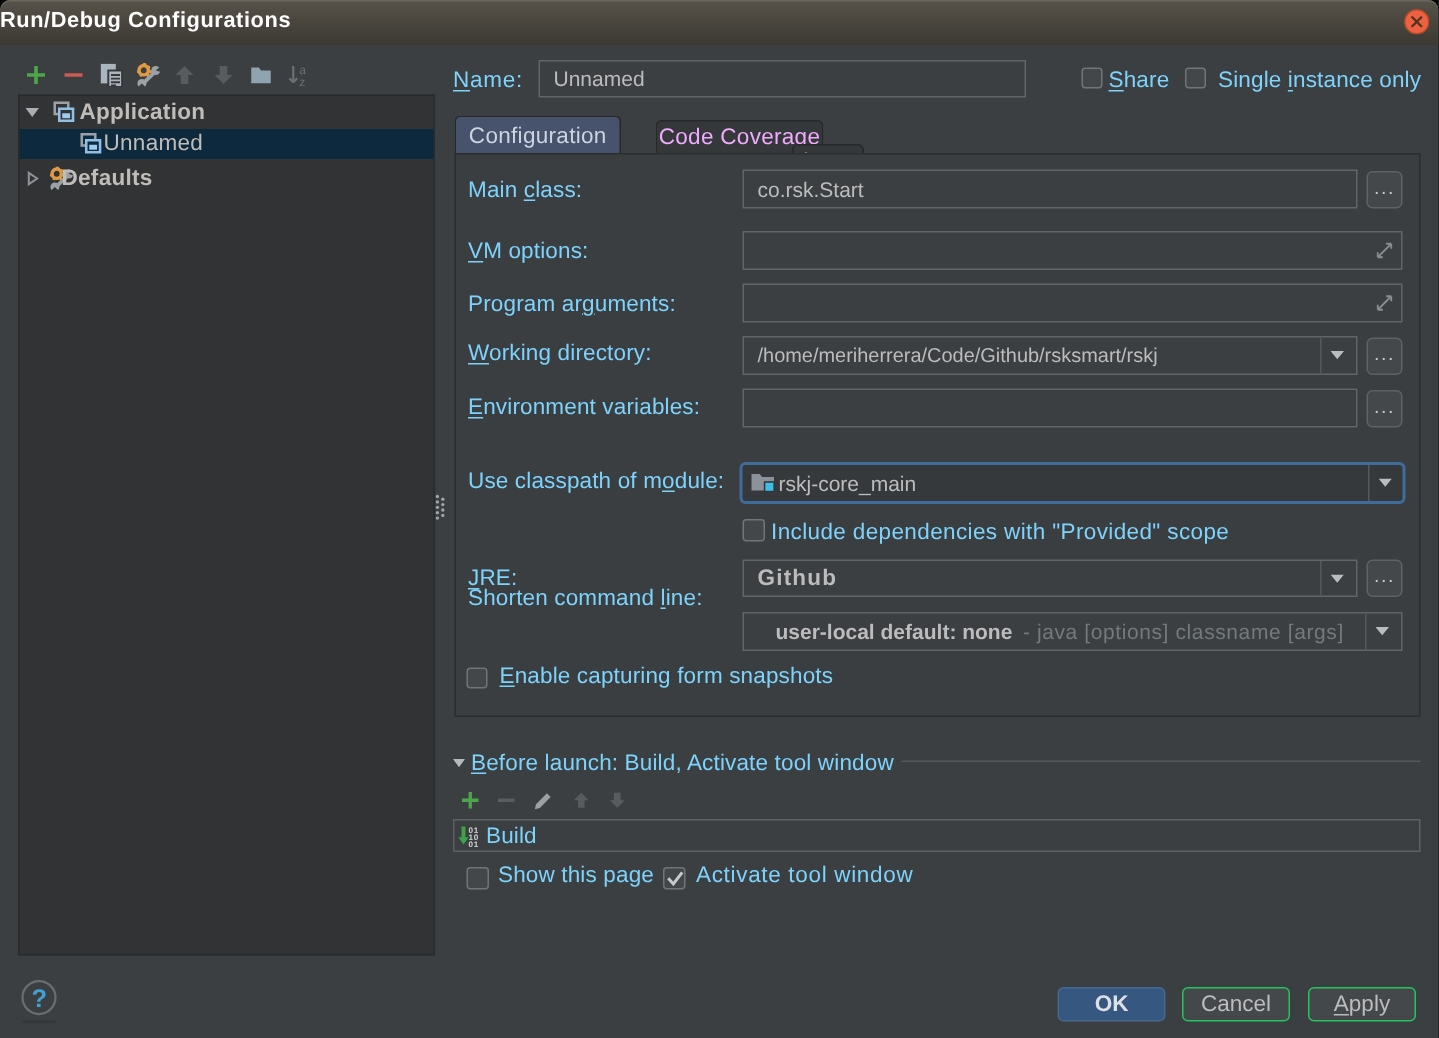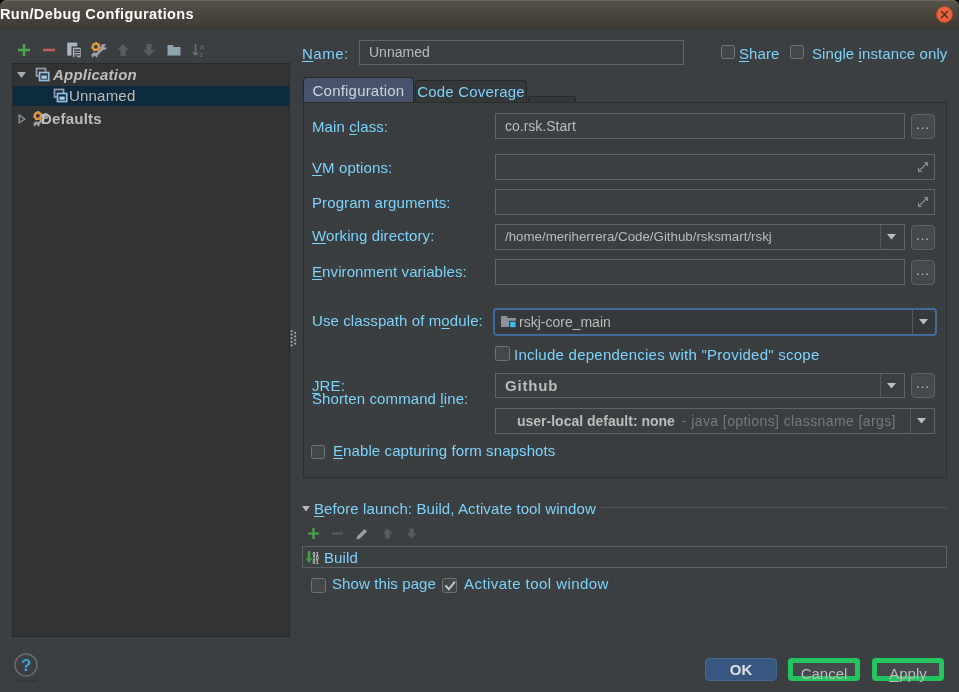--- a/index.html
+++ b/index.html
@@ -11,33 +11,33 @@
 .abs{position:absolute;}
 .lbl{position:absolute;color:#7dd3fc;font-size:15px;letter-spacing:.1px;white-space:nowrap;}
 u{text-decoration:underline;text-underline-offset:2px;}
 
 #treepanel{position:absolute;left:12px;top:63px;width:278px;height:574px;background:#313335;border:1px solid #282b2d;box-sizing:border-box;}
 .trow{position:absolute;left:1px;width:276px;height:20px;}
 .trow .txt{position:absolute;color:#c0bdb8;font-size:15px;letter-spacing:.2px;white-space:nowrap;top:1px;}
 
 .tab{position:absolute;box-sizing:border-box;font-size:15px;letter-spacing:.2px;text-align:center;}
 #tabsel{left:303px;top:77px;width:111px;height:26px;background:#47536d;border:1px solid #26282a;border-bottom:none;border-radius:4px 4px 0 0;color:#ccd4df;line-height:25px;}
-#tab2{left:415px;top:80px;width:112px;height:35px;background:#35383a;border:1px solid #26282a;border-bottom:none;border-radius:4px 4px 0 0;color:#7dd3fc;line-height:22px;}
+#tab2{left:437px;top:80px;width:112px;height:35px;background:#35383a;border:1px solid #26282a;border-bottom:none;border-radius:4px 4px 0 0;color:#f0abfc;line-height:22px;}
 #tab3{left:528px;top:80px;width:48px;height:23px;background:#35383a;border:1px solid #26282a;border-bottom:none;border-radius:4px 4px 0 0;color:#b4bac0;line-height:22px;margin-top:16px;}
 #tabpanel{position:absolute;left:303px;top:102px;width:644px;height:376px;background:#3a3e40;border:1px solid #2b2d2f;box-sizing:border-box;}
 
 .tf{position:absolute;background:#3b3f41;border:1px solid #616567;box-sizing:border-box;color:#bcbcbc;font-size:14px;padding-left:9px;white-space:nowrap;overflow:hidden;}
 .dots{position:absolute;width:24px;height:25px;background:#45484b;border:1px solid #5e6264;box-sizing:border-box;border-radius:4px;color:#c7cbce;text-align:center;line-height:20px;font-size:13px;letter-spacing:1px;}
 .arrowsec{position:absolute;right:0;top:0;bottom:0;width:23px;border-left:1px solid #55595b;}
 .arrowsec svg{position:absolute;left:6px;top:50%;margin-top:-3px;}
 .cb{position:absolute;width:14px;height:14px;background:#43474a;border:1px solid #70757a;border-radius:2.5px;box-sizing:border-box;}
 
 .btn{position:absolute;width:72px;height:23px;box-sizing:border-box;border-radius:4px;text-align:center;font-size:15px;line-height:21px;}
 #ok{background:#365880;border:1px solid #44688e;color:#dde1e6;font-weight:bold;}
-#cancel,#apply{background:#44484b;border:5px solid #22c55e;color:#bcbcbc;}
+#cancel,#apply{background:#44484b;border:1px solid #22c55e;color:#bcbcbc;}
 </style></head>
 <body>
 <div id="win">
   <div id="titlebar">
     <div id="title">Run/Debug Configurations</div>
     <svg class="abs" style="left:936px;top:6px" width="17" height="17">
       <circle cx="8.5" cy="8.5" r="8" fill="#ec6240" stroke="#b34b28" stroke-width="1"></circle>
       <path d="M5.5 5.5 L11.5 11.5 M11.5 5.5 L5.5 11.5" stroke="#54321c" stroke-width="1.6" stroke-linecap="round"></path>
     </svg>
   </div>
@@ -86,21 +86,21 @@
   <div id="treepanel"></div>
   <div class="trow" style="left:13px;top:65px;">
     <svg class="abs" style="left:4px;top:6px" width="9" height="8">
         <path d="M0 1h9L4.5 7z" fill="#a9aeb2"></path>
       </svg>
     <svg class="abs" style="left:21px;top:2px" width="16" height="16">
       <rect x="2.5" y="1.5" width="9" height="7.5" fill="none" stroke="#9aa0a6" stroke-width="1.7"></rect>
       <rect x="5.5" y="5.5" width="9.2" height="8" fill="#313335" stroke="#92bfe4" stroke-width="1.7"></rect>
       <rect x="7.5" y="8.5" width="5.2" height="3.3" fill="#9fcbf0"></rect>
     </svg>
-    <div class="txt" style="left:40px;font-weight:bold;font-style:italic;">Application</div>
+    <div class="txt" style="left:40px;font-weight:bold;">Application</div>
   </div>
   <div class="trow" style="left:13px;top:86px;background:#0d293e;">
     <svg class="abs" style="left:39px;top:2px" width="16" height="16">
       <rect x="2.5" y="1.5" width="9" height="7.5" fill="none" stroke="#9aa0a6" stroke-width="1.7"></rect>
       <rect x="5.5" y="5.5" width="9.2" height="8" fill="#0d293e" stroke="#92bfe4" stroke-width="1.7"></rect>
       <rect x="7.5" y="8.5" width="5.2" height="3.3" fill="#9fcbf0"></rect>
     </svg>
     <div class="txt" style="left:56px;">Unnamed</div>
   </div>
   <div class="trow" style="left:13px;top:109px;">

